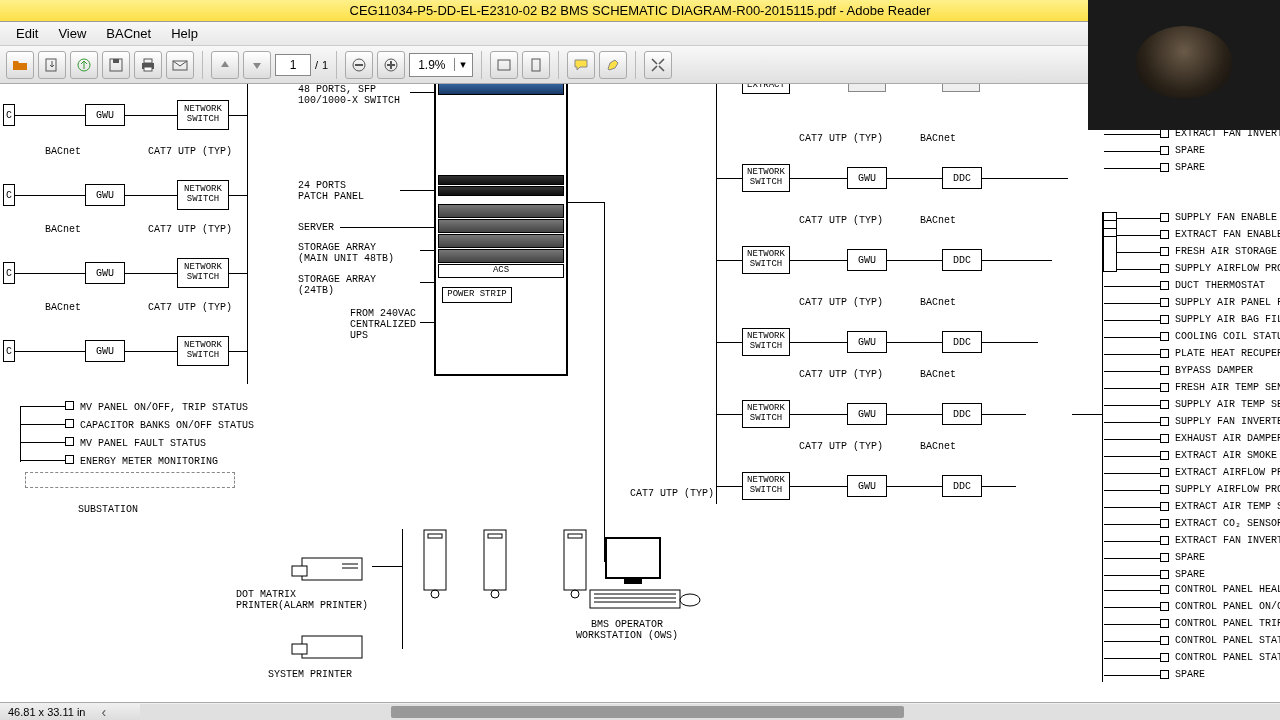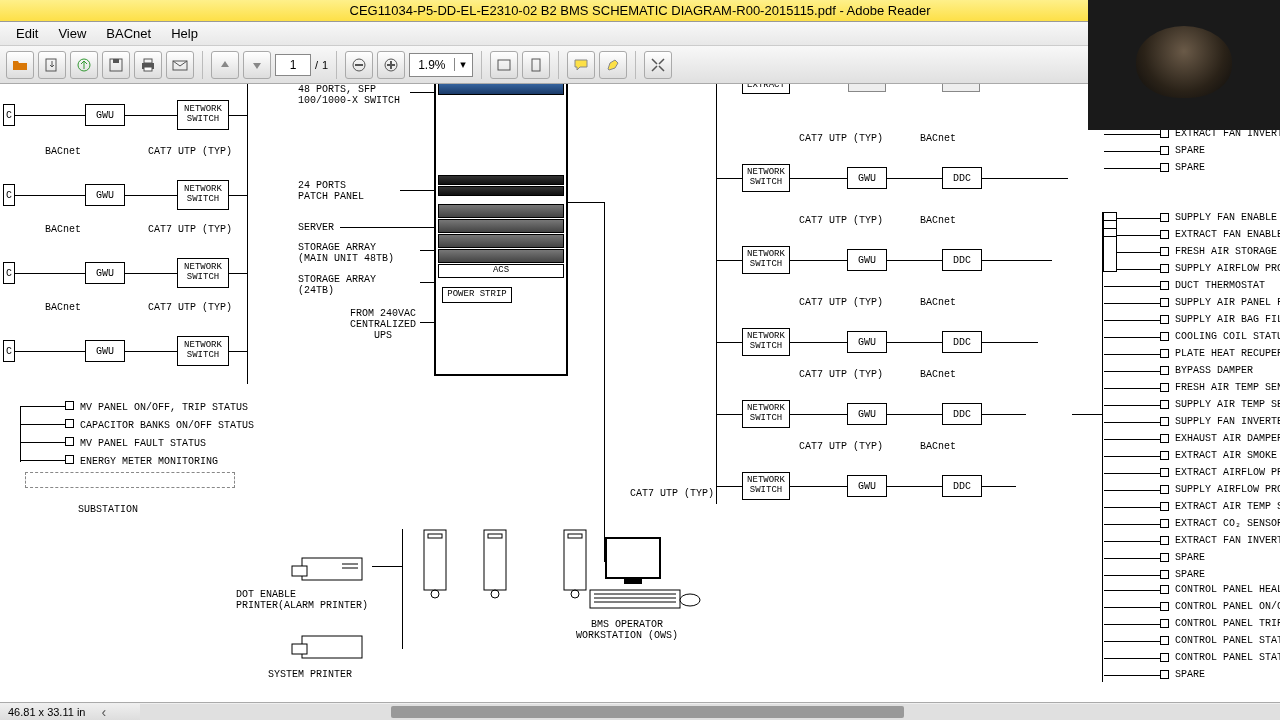--- a/index.html
+++ b/index.html
@@ -214,21 +214,21 @@
 <div class="lbl" style="left:80px;top:372px">ENERGY METER MONITORING</div>
 <div style="position:absolute;left:25px;top:388px;width:210px;height:16px;border:1px dashed #888"></div>
 <div class="lbl" style="left:78px;top:420px">SUBSTATION</div>
 
 <svg style="position:absolute;left:282px;top:462px" width="90" height="40">
           <rect x="20" y="12" width="60" height="22" fill="#fff" stroke="#000"></rect>
           <rect x="10" y="20" width="15" height="10" fill="#fff" stroke="#000"></rect>
           <line x1="60" y1="18" x2="76" y2="18" stroke="#000"></line>
           <line x1="60" y1="22" x2="76" y2="22" stroke="#000"></line>
         </svg>
-<div class="lbl" style="left:236px;top:505px;white-space:pre">DOT ENABLE
+<div class="lbl" style="left:236px;top:505px;white-space:pre">DOT MATRIX
 PRINTER(ALARM PRINTER)</div>
 <svg style="position:absolute;left:282px;top:540px" width="90" height="40">
           <rect x="20" y="12" width="60" height="22" fill="#fff" stroke="#000"></rect>
           <rect x="10" y="20" width="15" height="10" fill="#fff" stroke="#000"></rect>
         </svg>
 <div class="lbl" style="left:268px;top:585px">SYSTEM PRINTER</div>
 <div class="line" style="left:372px;top:482px;width:30px;height:1px"></div>
 <div class="line" style="left:402px;top:445px;width:1px;height:120px"></div>
 
 <div class="lbl" style="left:298px;top:0px;white-space:pre">48 PORTS, SFP
@@ -252,21 +252,21 @@
 PATCH PANEL</div>
 <div class="line" style="left:400px;top:106px;width:34px;height:1px"></div>
 <div class="lbl" style="left:298px;top:138px">SERVER</div>
 <div class="line" style="left:340px;top:143px;width:94px;height:1px"></div>
 <div class="lbl" style="left:298px;top:158px;white-space:pre">STORAGE ARRAY
 (MAIN UNIT 48TB)</div>
 <div class="line" style="left:420px;top:166px;width:14px;height:1px"></div>
 <div class="lbl" style="left:298px;top:190px;white-space:pre">STORAGE ARRAY
 (24TB)</div>
 <div class="line" style="left:420px;top:198px;width:14px;height:1px"></div>
-<div class="lbl" style="left:350px;top:224px;white-space:pre;text-align:center">FROM 240VAC
+<div class="lbl" style="left:350px;top:224px;white-space:pre;text-align:left">FROM 240VAC
 CENTRALIZED
 UPS</div>
 <div class="line" style="left:420px;top:238px;width:14px;height:1px"></div>
 
 <div class="line" style="left:568px;top:118px;width:36px;height:1px"></div>
 <div class="line" style="left:604px;top:118px;width:1px;height:360px"></div>
 
 <svg style="position:absolute;left:418px;top:440px" width="300" height="100">
   <rect x="6" y="6" width="22" height="60" fill="#fff" stroke="#000"></rect>
           <rect x="10" y="10" width="14" height="4" stroke="#000" fill="none"></rect>

